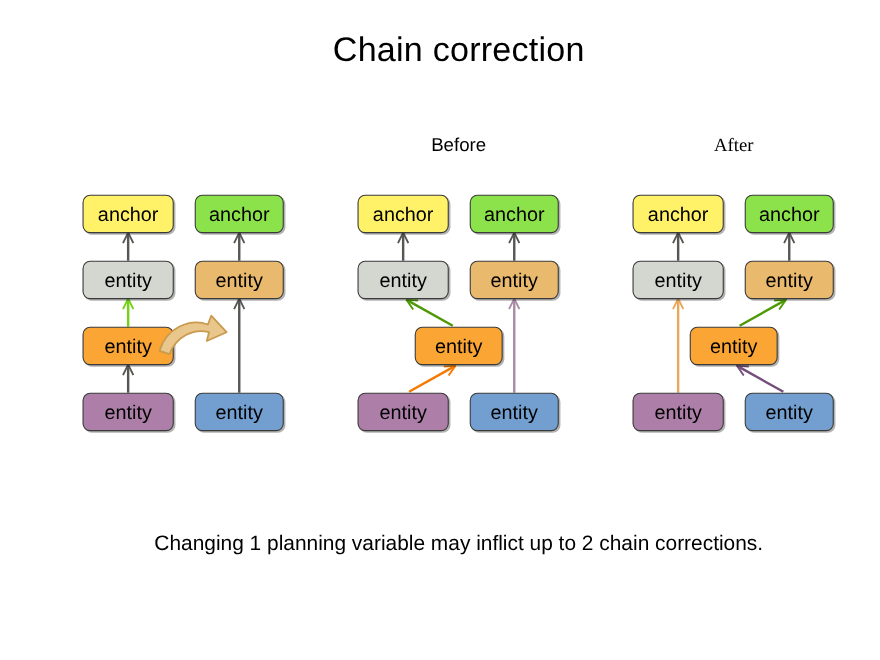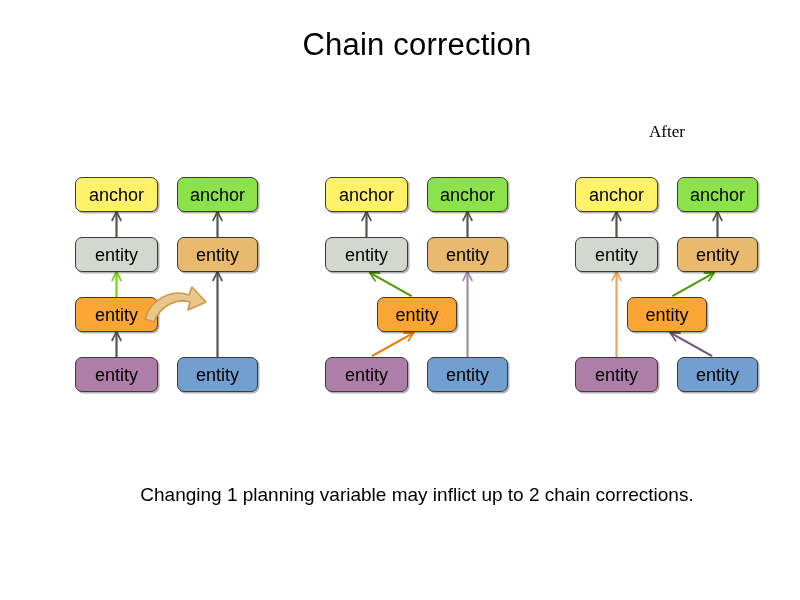--- a/index.html
+++ b/index.html
@@ -77,20 +77,21 @@
     overflow: visible;
   }
 </style>
 </head>
 <body>
 
 <div id="stage">
 
   <div class="title">Chain correction</div>
 
+  <div class="panel-label" id="label-before" style="left:330px; top:121px; width:140px;">Before</div>
 
   <div class="panel-label" id="label-after" style="left:580px; top:121px; width:140px;font-family:Liberation Serif, serif;">After</div>
 
   <svg class="arrows" id="arrow-layer">
       <defs>
         <marker id="ah-555753" markerWidth="11" markerHeight="11" refX="9.5" refY="5.5" orient="auto" markerUnits="userSpaceOnUse">
           <path d="M0.5,0.8 L10,5.5 L0.5,10.2" fill="none" stroke="#555753" stroke-width="1.7" stroke-linecap="butt"></path>
         </marker>
         <marker id="ah-73D216" markerWidth="11" markerHeight="11" refX="9.5" refY="5.5" orient="auto" markerUnits="userSpaceOnUse">
           <path d="M0.5,0.8 L10,5.5 L0.5,10.2" fill="none" stroke="#73D216" stroke-width="1.7" stroke-linecap="butt"></path>

